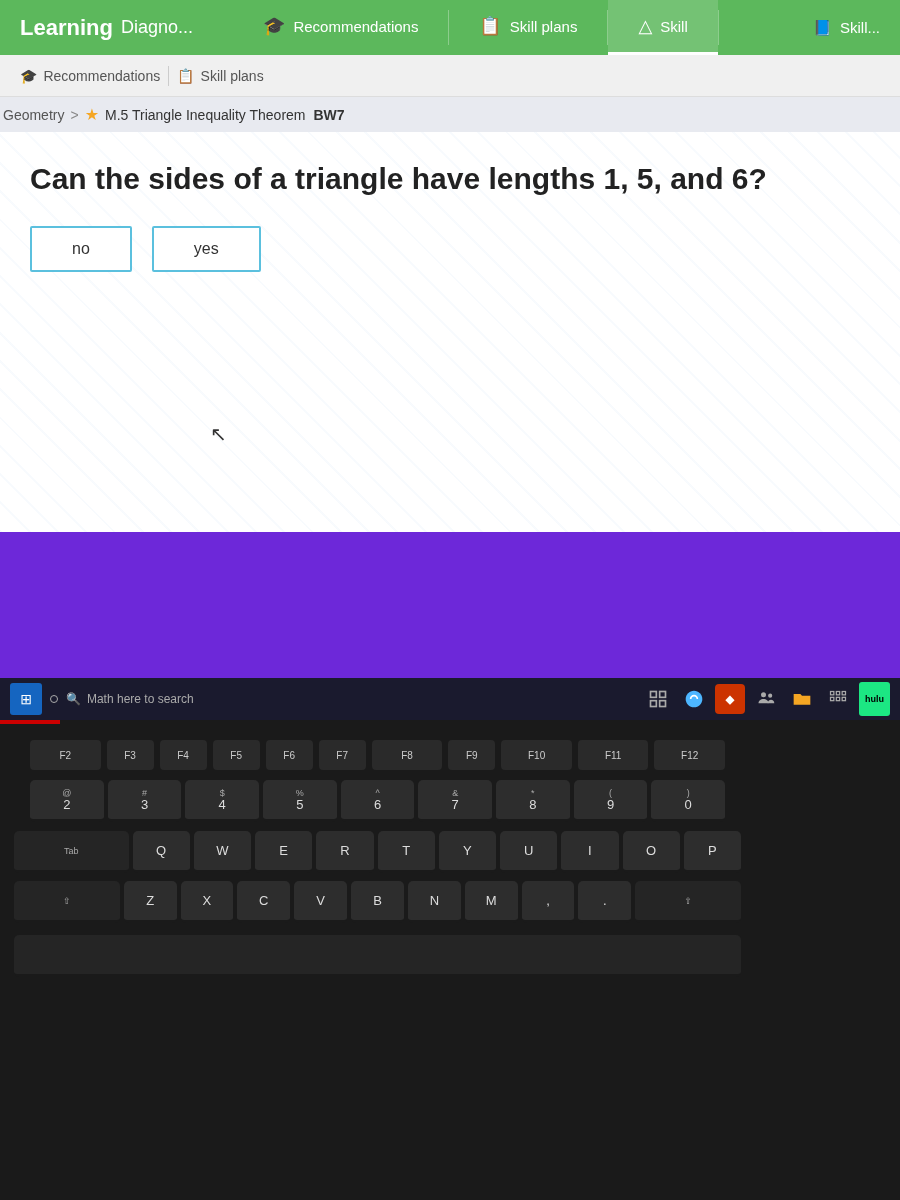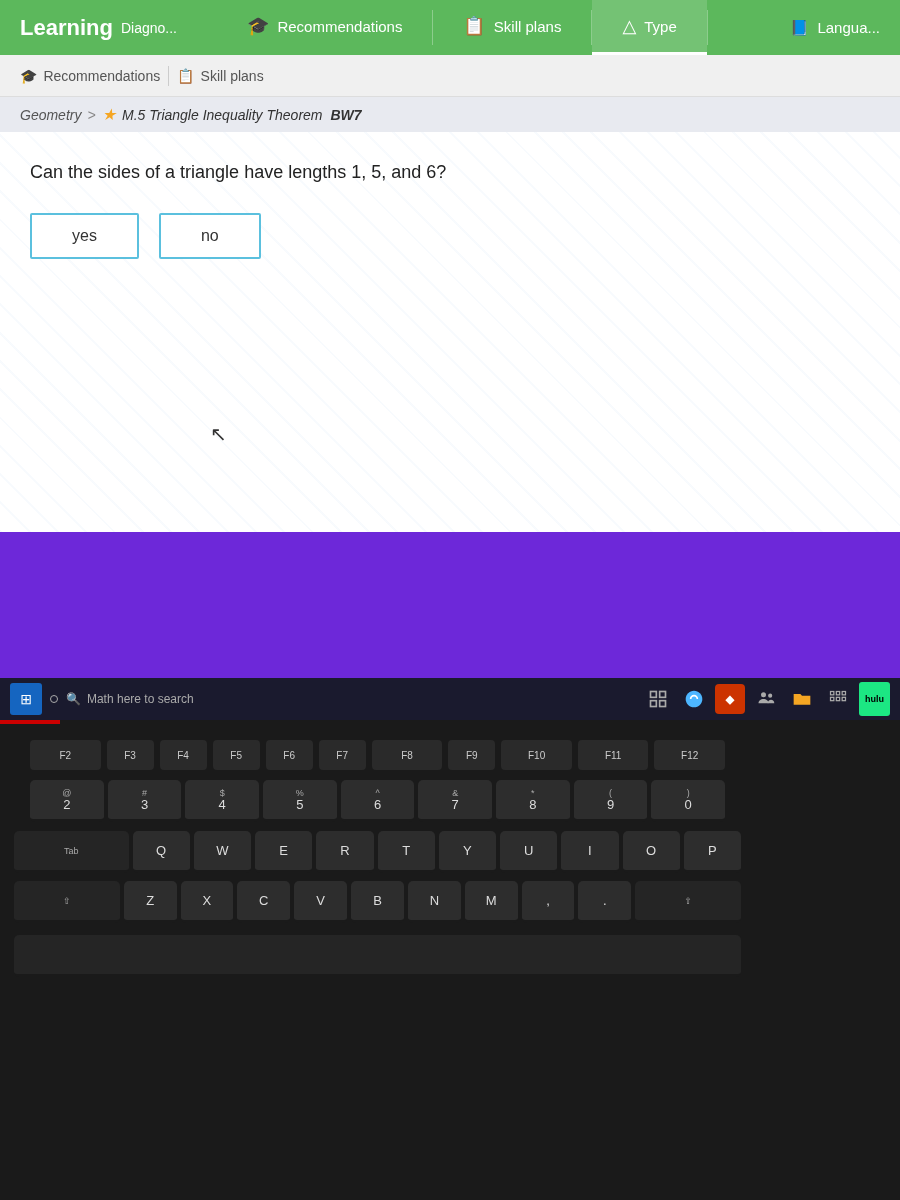--- a/index.html
+++ b/index.html
@@ -81,27 +81,26 @@
       font-size: 14px;
       color: #555;
     }
     .secondary-nav-item.recommendations {
       cursor: pointer;
     }
 
     
     .breadcrumb-bar {
       background: #e8eaf0;
-      padding: 8px 20px;
+      padding: 8px 3px;
       display: flex;
       align-items: center;
       gap: 6px;
       font-size: 14px;
       color: #555;
-      font-style: italic;
     }
     .breadcrumb-link {
       color: #555;
       cursor: pointer;
     }
     .breadcrumb-chevron { color: #888; }
     .breadcrumb-star { color: #f5a623; font-size: 16px; }
     .breadcrumb-current { color: #333; font-weight: 500; }
 
     
@@ -122,24 +121,24 @@
         45deg,
         #4a90d9,
         #4a90d9 2px,
         transparent 2px,
         transparent 20px
       );
       pointer-events: none;
     }
 
     .question-text {
-      font-size: 18px;
+      font-size: 30px;
       color: #222;
       margin-bottom: 30px;
-      font-weight: 400;
+      font-weight: 700;
       position: relative;
       z-index: 1;
     }
 
     .answer-options {
       display: flex;
       gap: 20px;
       margin-bottom: 35px;
       position: relative;
       z-index: 1;
@@ -332,42 +331,42 @@
     }
   </style>
 </head>
 <body>
 
 <div class="app-window">
 
   <div class="top-nav">
     <div class="top-nav-left">
       <span>Learning</span>
-      <span style="font-weight:300; font-size:14px;">Diagno...</span>
+      <span style="font-weight:300; font-size:18px;">Diagno...</span>
     </div>
     <div class="nav-tabs">
       <div class="nav-tab">
         <span class="nav-tab-icon">🎓</span>
         <span>Recommendations</span>
       </div>
       <div style="width:1px; background:rgba(255,255,255,0.3); margin: 10px 0;"></div>
       <div class="nav-tab">
         <span class="nav-tab-icon">📋</span>
         <span>Skill plans</span>
       </div>
       <div style="width:1px; background:rgba(255,255,255,0.3); margin: 10px 0;"></div>
       <div class="nav-tab active">
         <span class="nav-tab-icon">△</span>
-        <span>Type</span>
+        <span>Skill</span>
       </div>
       <div style="width:1px; background:rgba(255,255,255,0.3); margin: 10px 0;"></div>
     </div>
     <div class="nav-right">
       <span>📘</span>
-      <span>Langua...</span>
+      <span>Skill...</span>
     </div>
   </div>
 
   <div class="secondary-nav">
     <div class="secondary-nav-item recommendations">
       <span>🎓</span>
       <span>Recommendations</span>
     </div>
     <div style="width:1px; height:20px; background:#ccc;"></div>
     <div class="secondary-nav-item">
@@ -385,22 +384,22 @@
       <span style="font-weight:bold; margin-left:4px;">BW7</span>
     </span>
   </div>
 
   <div class="main-content">
     <div class="bg-pattern"></div>
 
     <div class="question-text">Can the sides of a triangle have lengths 1, 5, and 6?</div>
 
     <div class="answer-options">
+      <button class="answer-btn">no</button>
       <button class="answer-btn">yes</button>
-      <button class="answer-btn">no</button>
     </div>
 
 
     
     <div class="cursor-indicator">↖</div>
   </div>
 </div>
 
 <div class="taskbar" style="bottom: 480px;">
   <div class="windows-btn">⊞</div>

